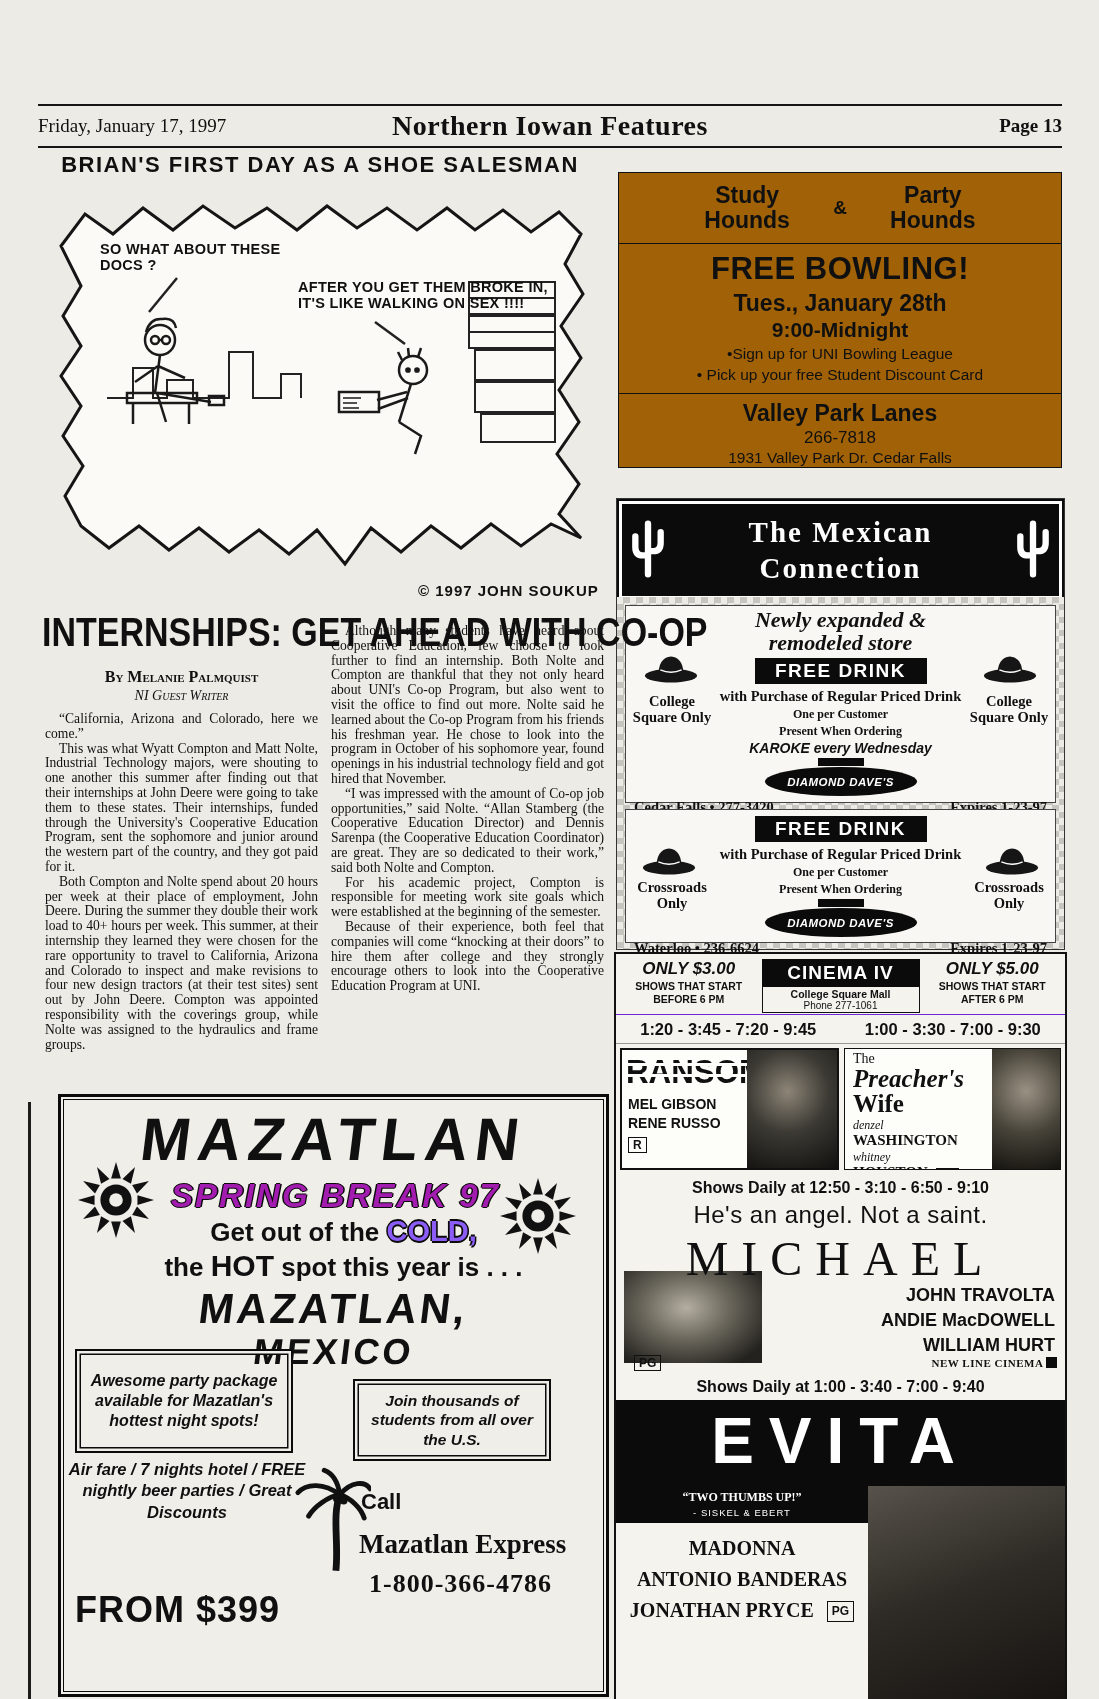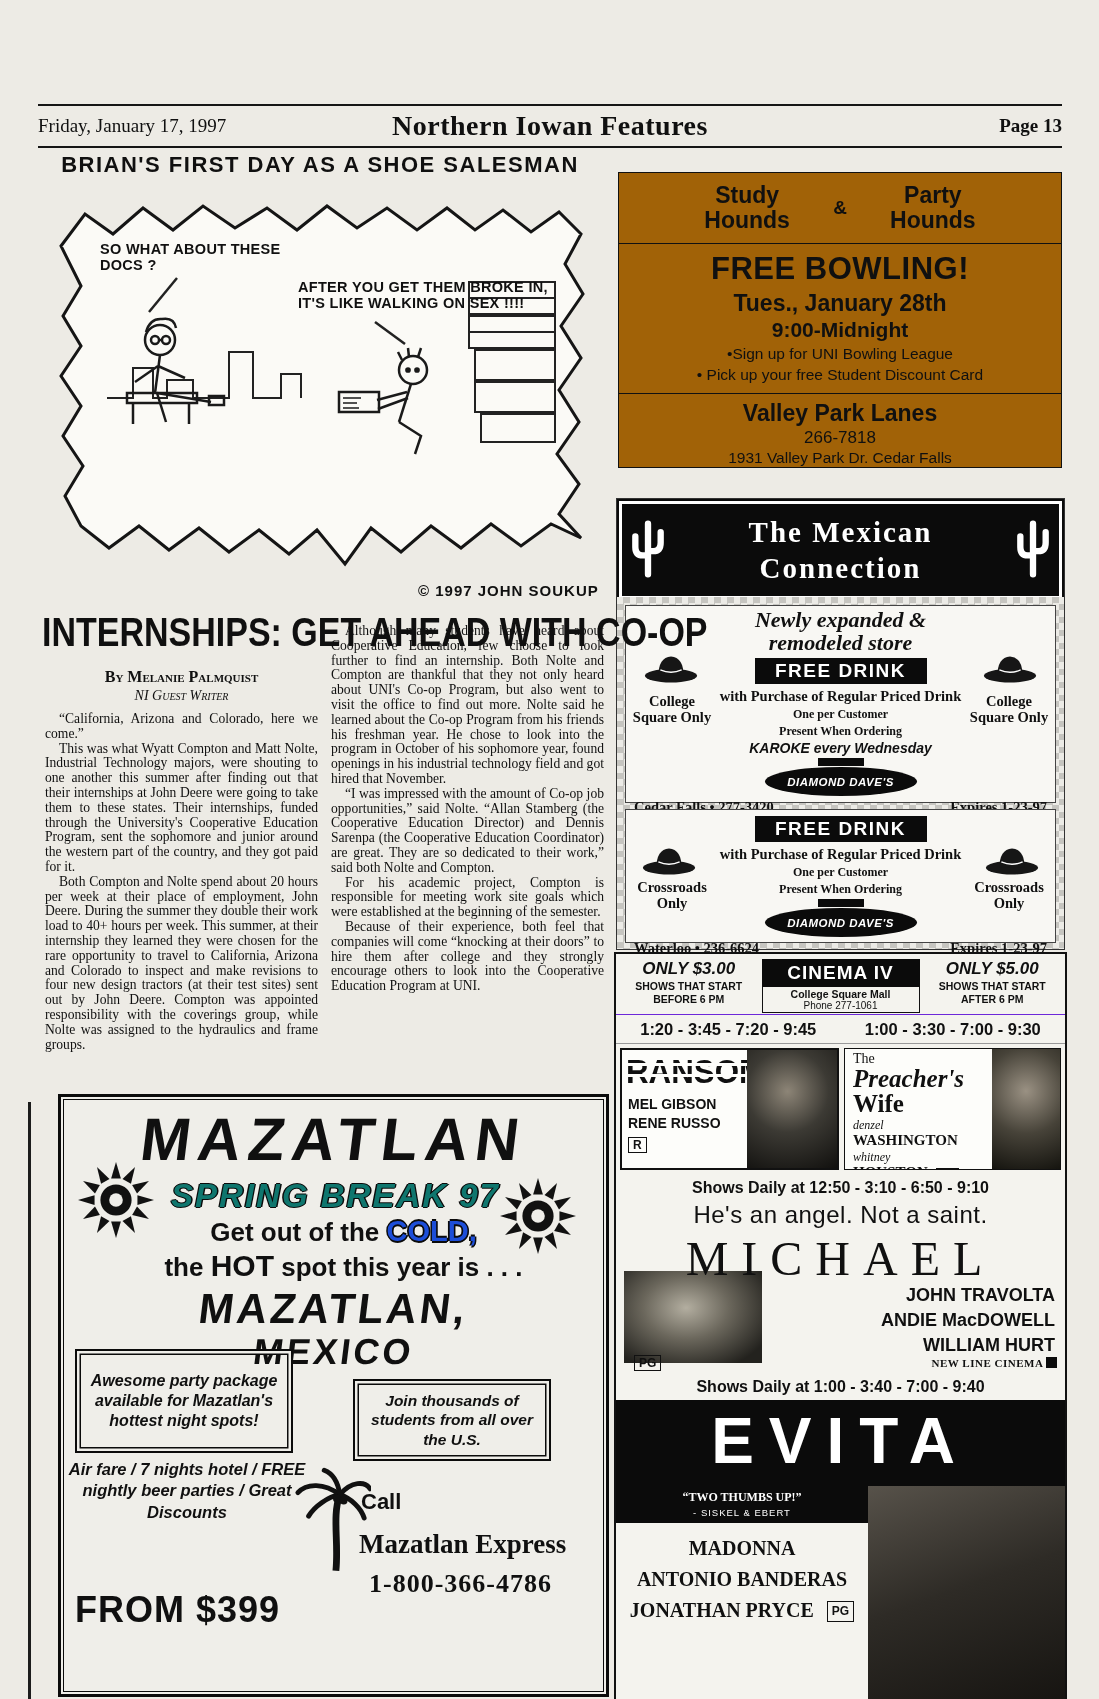--- a/index.html
+++ b/index.html
@@ -132,25 +132,25 @@
   .evita-pg{display:inline-block;border:1.5px solid #111;font-family:"Liberation Sans",sans-serif;
     font-size:12px;font-weight:bold;padding:0 4px;margin-left:8px;vertical-align:2px;}
   .evita-photo{flex:1;background:linear-gradient(160deg,#57524a 0%,#2e2b26 45%,#14120f 100%);}
   
   .mz{position:absolute;left:58px;top:1094px;width:545px;height:597px;border:3px solid #0b0b0b;
     background:#efeee9;font-family:"Liberation Sans",sans-serif;}
   .mz-inner{position:absolute;inset:2px;border:1.5px solid #0b0b0b;}
   .mz-title{position:absolute;left:0;right:0;top:8px;text-align:center;font-weight:900;
     font-size:60px;letter-spacing:7px;transform:skewX(-7deg);}
   .mz-sub{position:absolute;left:4px;right:0;top:80px;text-align:center;font-weight:900;
-    font-style:italic;font-size:33px;letter-spacing:2px;color:#0f766e;
+    font-style:italic;font-size:33px;letter-spacing:2px;color:#a21caf;
     text-shadow:1.4px 0 #0b0b0b,-1.4px 0 #0b0b0b,0 1.4px #0b0b0b,0 -1.4px #0b0b0b;}
   .mz-line{position:absolute;left:60px;right:40px;text-align:center;font-weight:800;font-size:26px;}
   .mz-l1{top:118px;} .mz-l2{top:152px;}
-  .outline-word{color:#1d4ed8;font-weight:900;font-size:29px;
+  .outline-word{color:#8b5cf6;font-weight:900;font-size:29px;
     text-shadow:1.6px 0 #0b0b0b,-1.6px 0 #0b0b0b,0 1.6px #0b0b0b,0 -1.6px #0b0b0b,1.2px 1.2px #0b0b0b;}
   .hot-word{font-weight:900;font-size:30px;}
   .mz-dest1{position:absolute;left:0;right:0;top:188px;text-align:center;font-weight:900;
     font-size:42px;letter-spacing:3px;transform:skewX(-7deg);}
   .mz-dest2{position:absolute;left:0;right:0;top:234px;text-align:center;font-weight:900;
     font-size:36px;letter-spacing:3px;transform:skewX(-7deg);}
   .mz-box{position:absolute;border:2px solid #0b0b0b;box-shadow:inset 0 0 0 2.5px #efeee9,inset 0 0 0 4px #0b0b0b;
     display:flex;align-items:center;justify-content:center;text-align:center;
     font-style:italic;font-weight:800;padding:6px;}
   .mz-box1{left:14px;top:252px;width:202px;height:88px;font-size:16px;line-height:1.25;}

